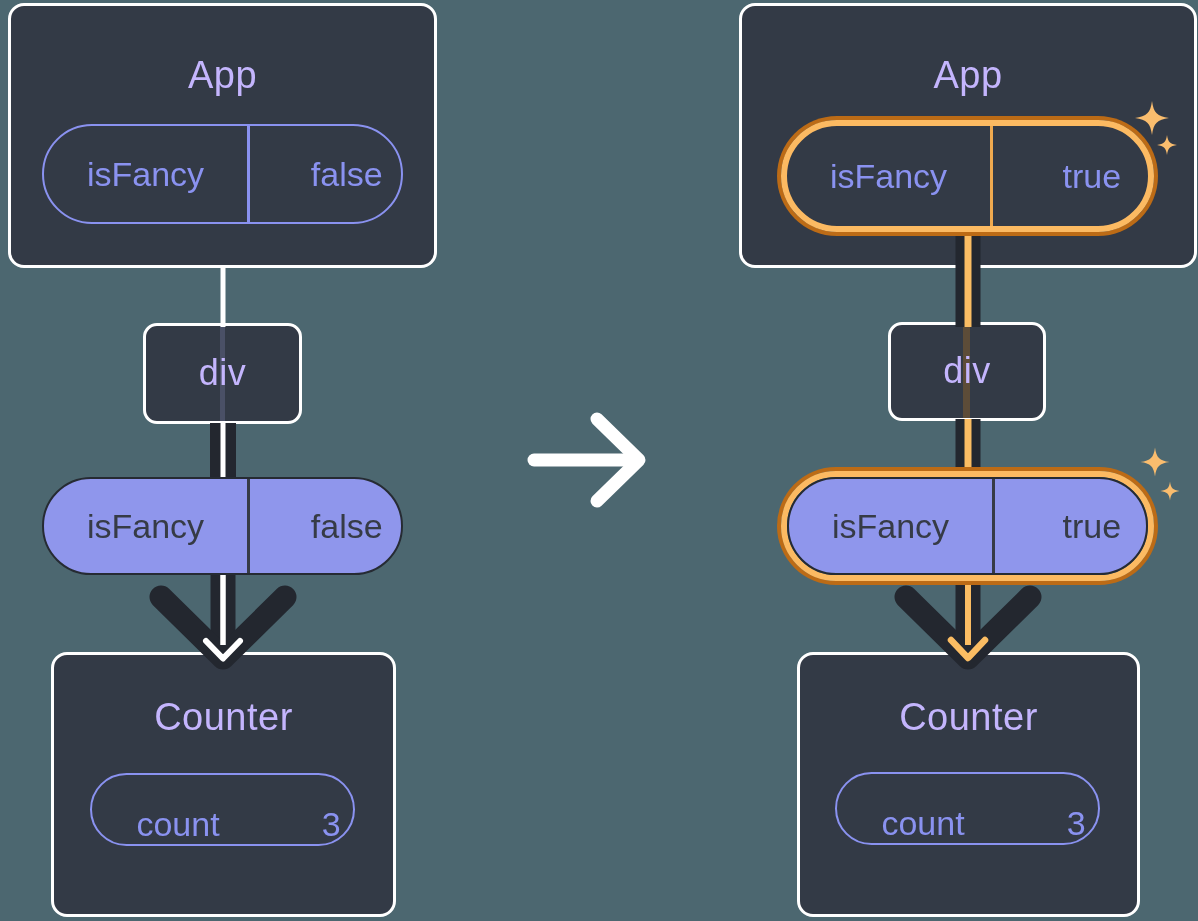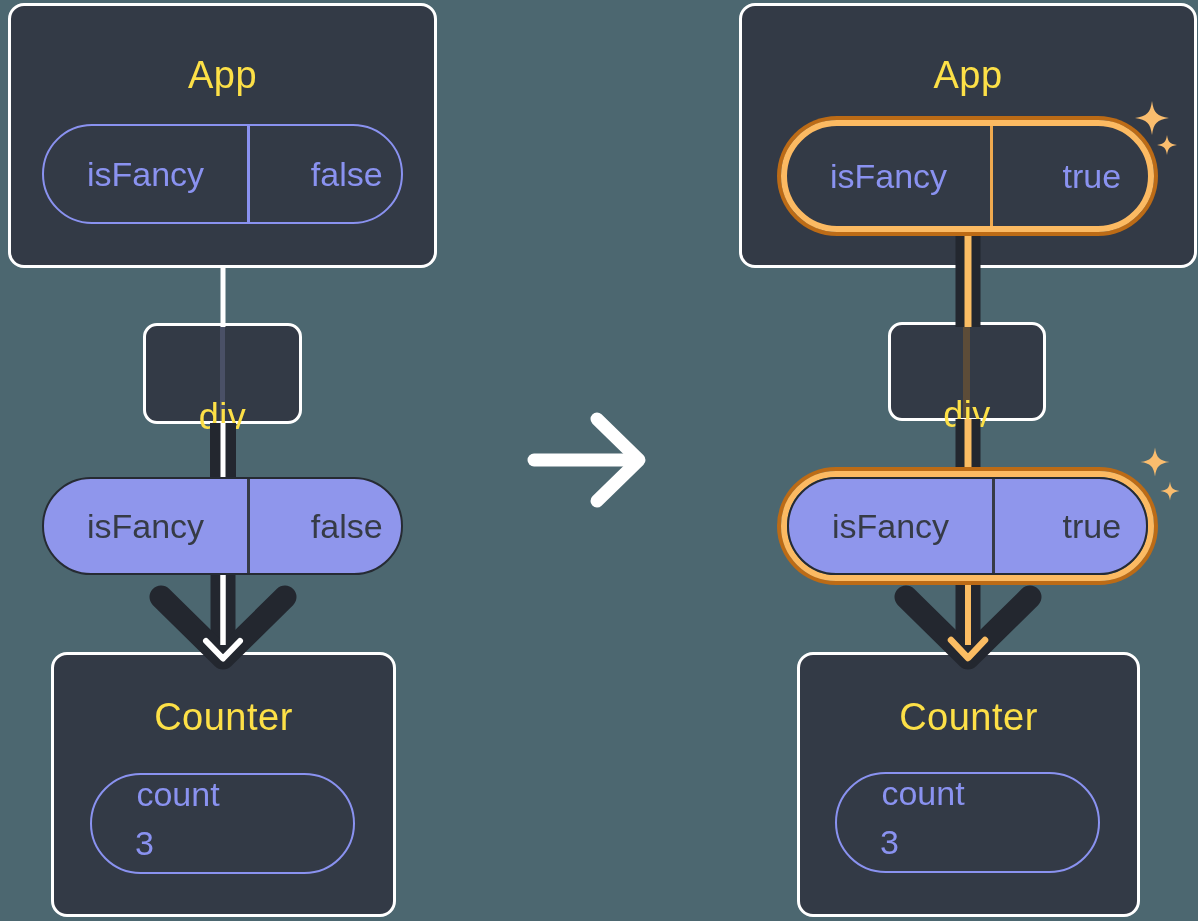--- a/index.html
+++ b/index.html
@@ -7,24 +7,24 @@
     position:relative;width:1198px;height:921px;background:#4C6770;
     font-family:"Liberation Sans",sans-serif;overflow:hidden;
   }
   
   .node{
     position:absolute;background:#333A46;border:3px solid #FFFFFF;
     border-radius:16px;box-sizing:border-box;z-index:1;
   }
   .node-title{
     position:absolute;left:0;width:100%;text-align:center;
-    color:#fde047;font-weight:500;letter-spacing:.5px;
+    color:#c4b5fd;font-weight:500;letter-spacing:.5px;
   }
   .title-lg{font-size:38px;line-height:42px;}
-  .title-md{font-size:36px;line-height:40px;margin-top:44px;}
+  .title-md{font-size:36px;line-height:40px;}
   
   .ghost-line{position:absolute;top:0;bottom:0;}
   
   .pill{
     position:absolute;display:flex;align-items:stretch;
     border-radius:60px;box-sizing:border-box;z-index:3;
   }
   .cell{display:flex;align-items:center;justify-content:center;font-size:34px;}
   .cell-name{width:203px;}
   .cell-value{flex:1;margin-left:43px;}
@@ -39,23 +39,23 @@
   .ring-inner{
     flex:1;display:flex;align-items:stretch;border-radius:50px;box-sizing:border-box;
   }
   .ring .purple-text{color:#8A92F0;}
   .dark-text{color:#363B46;}
   .bold{font-weight:400;}
   .div-purple{background:#8A92F0;}
   .div-orange{background:#EFA94F;}
   .div-dark{background:#363B46;}
   .count-pill{
-    position:absolute;display:flex;align-items:flex-start;box-sizing:border-box;
+    position:absolute;display:flex;align-items:flex-end;box-sizing:border-box;
     border:2.5px solid #8A92F0;border-radius:60px;color:#8A92F0;
-    width:265px;height:101px;flex-direction:column;
+    width:265px;height:73px;
   }
   .count-pill .cell-name{width:172px;}
   svg.layer{position:absolute;left:0;top:0;z-index:2;pointer-events:none;}
   svg.layer-top{z-index:4;}
 </style>
 </head>
 <body>
 
 <div class="canvas">
 

